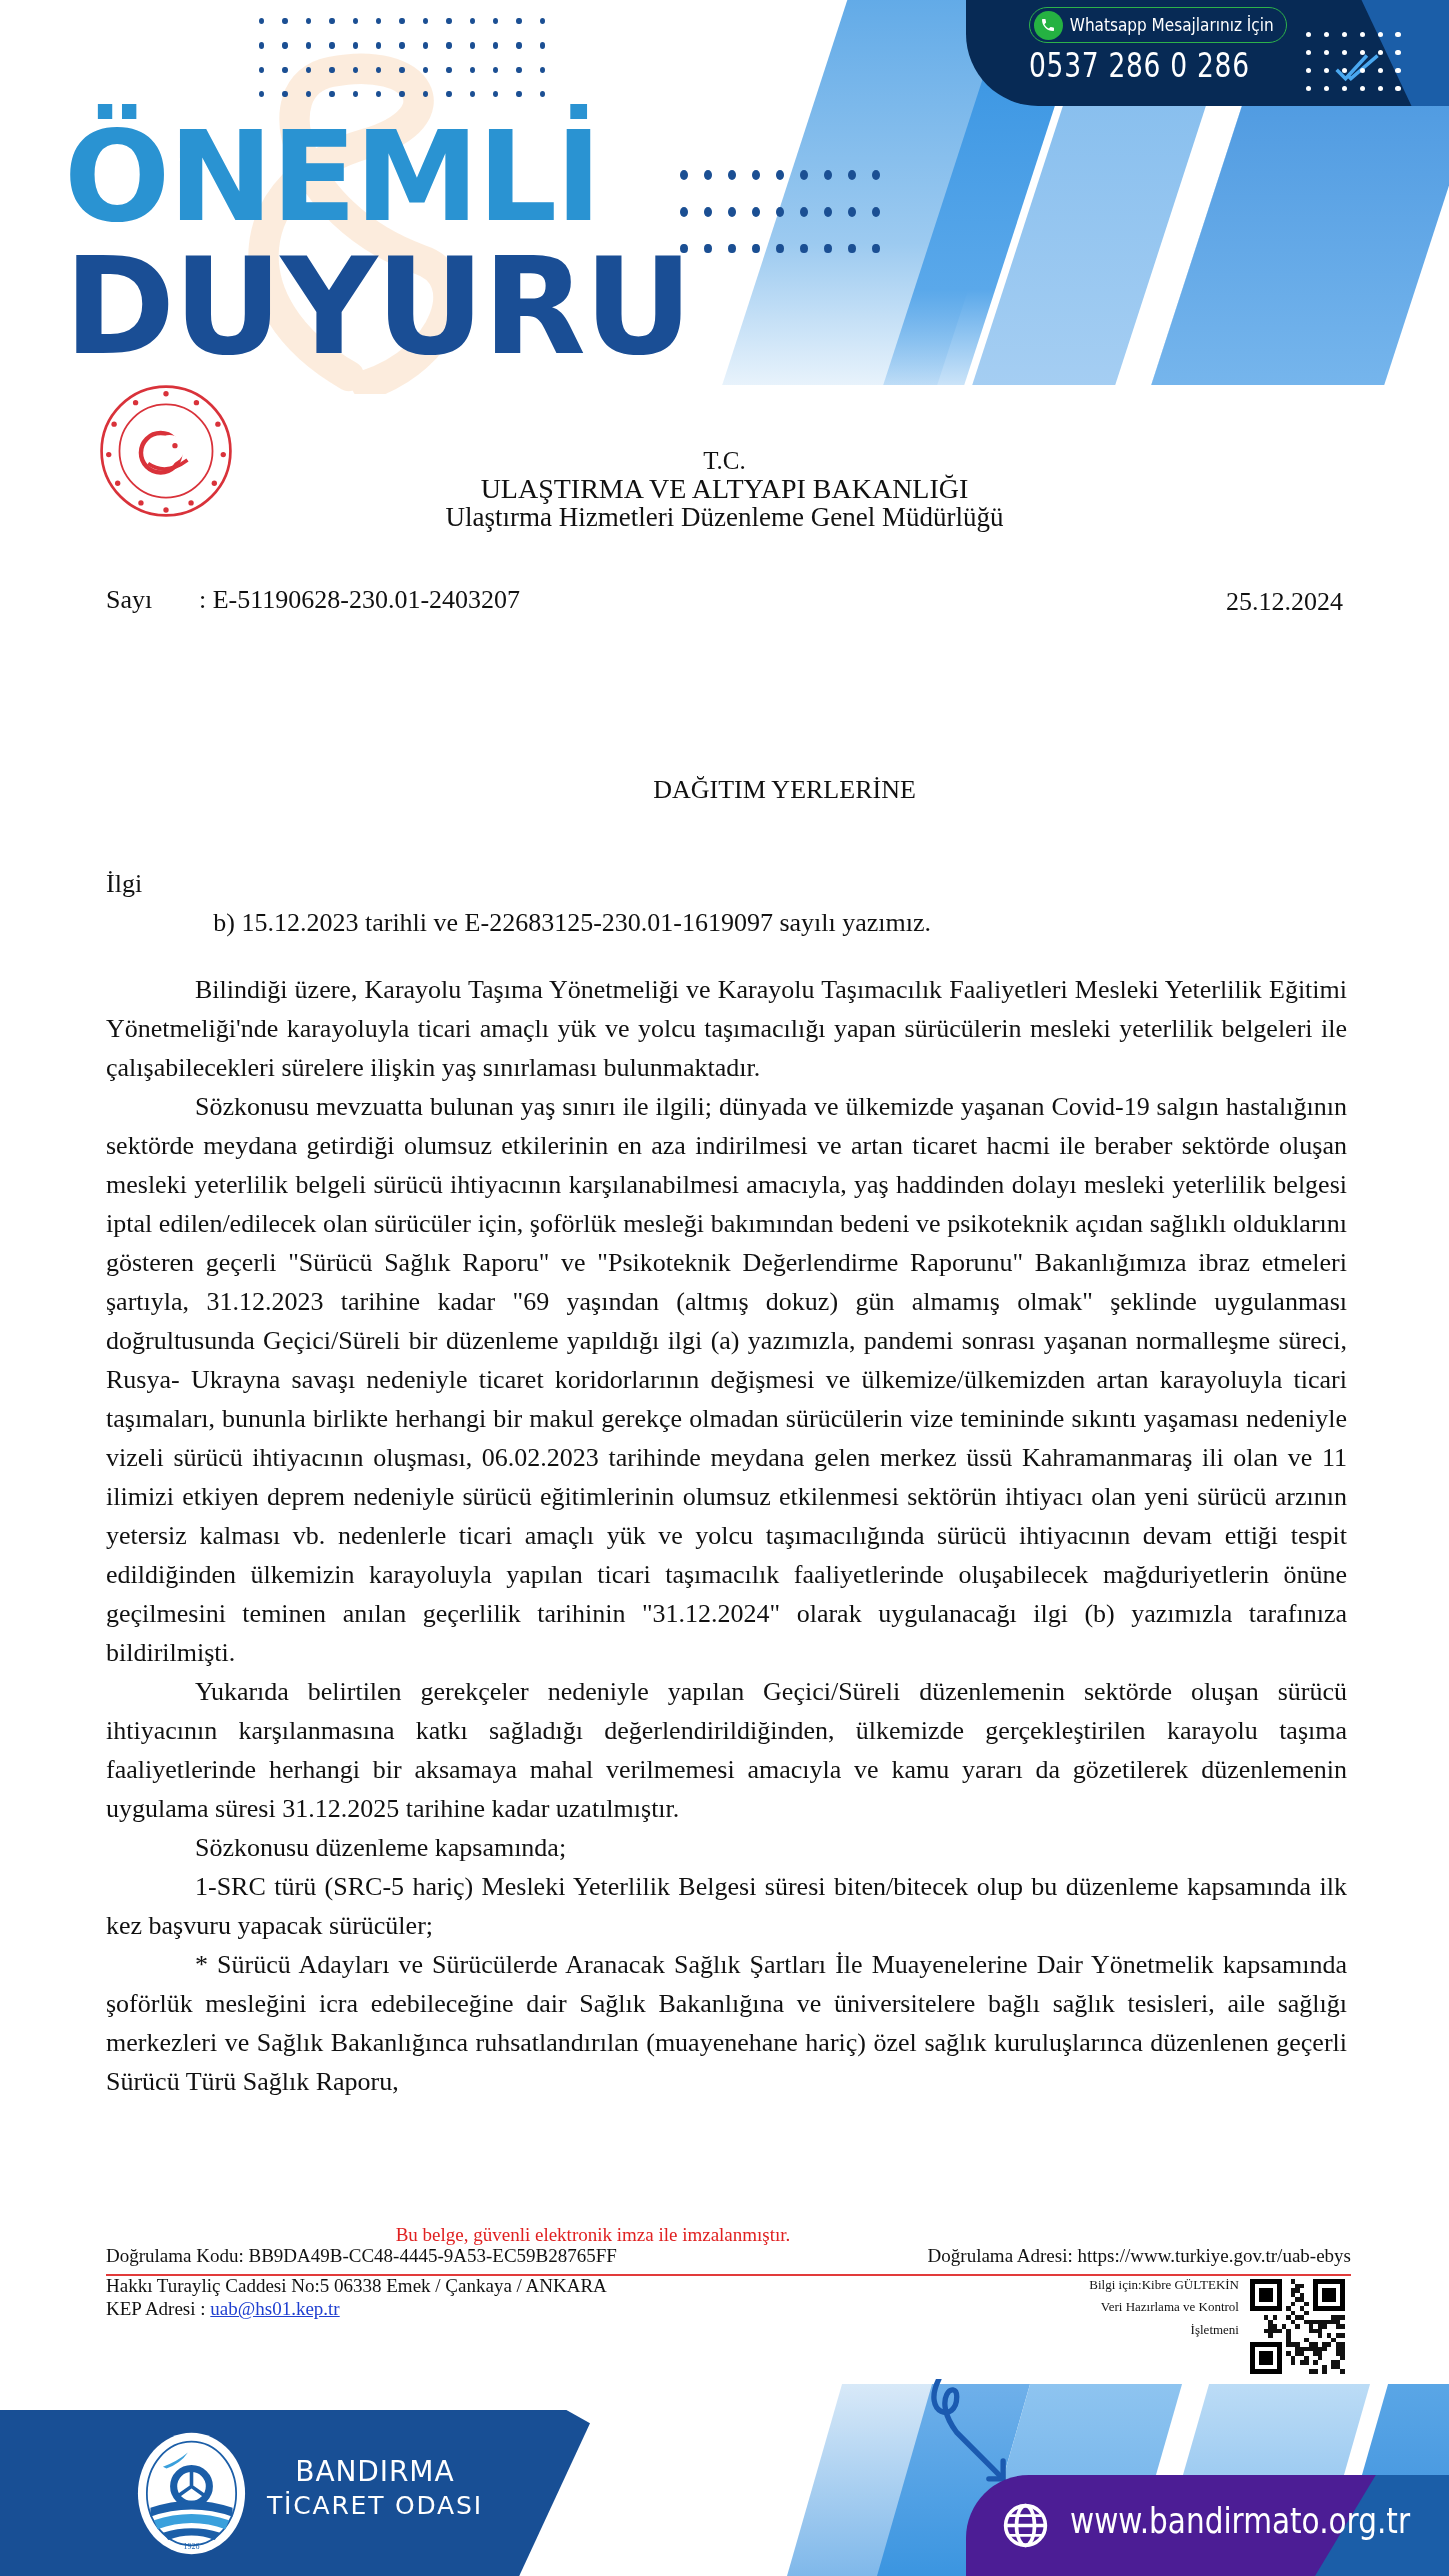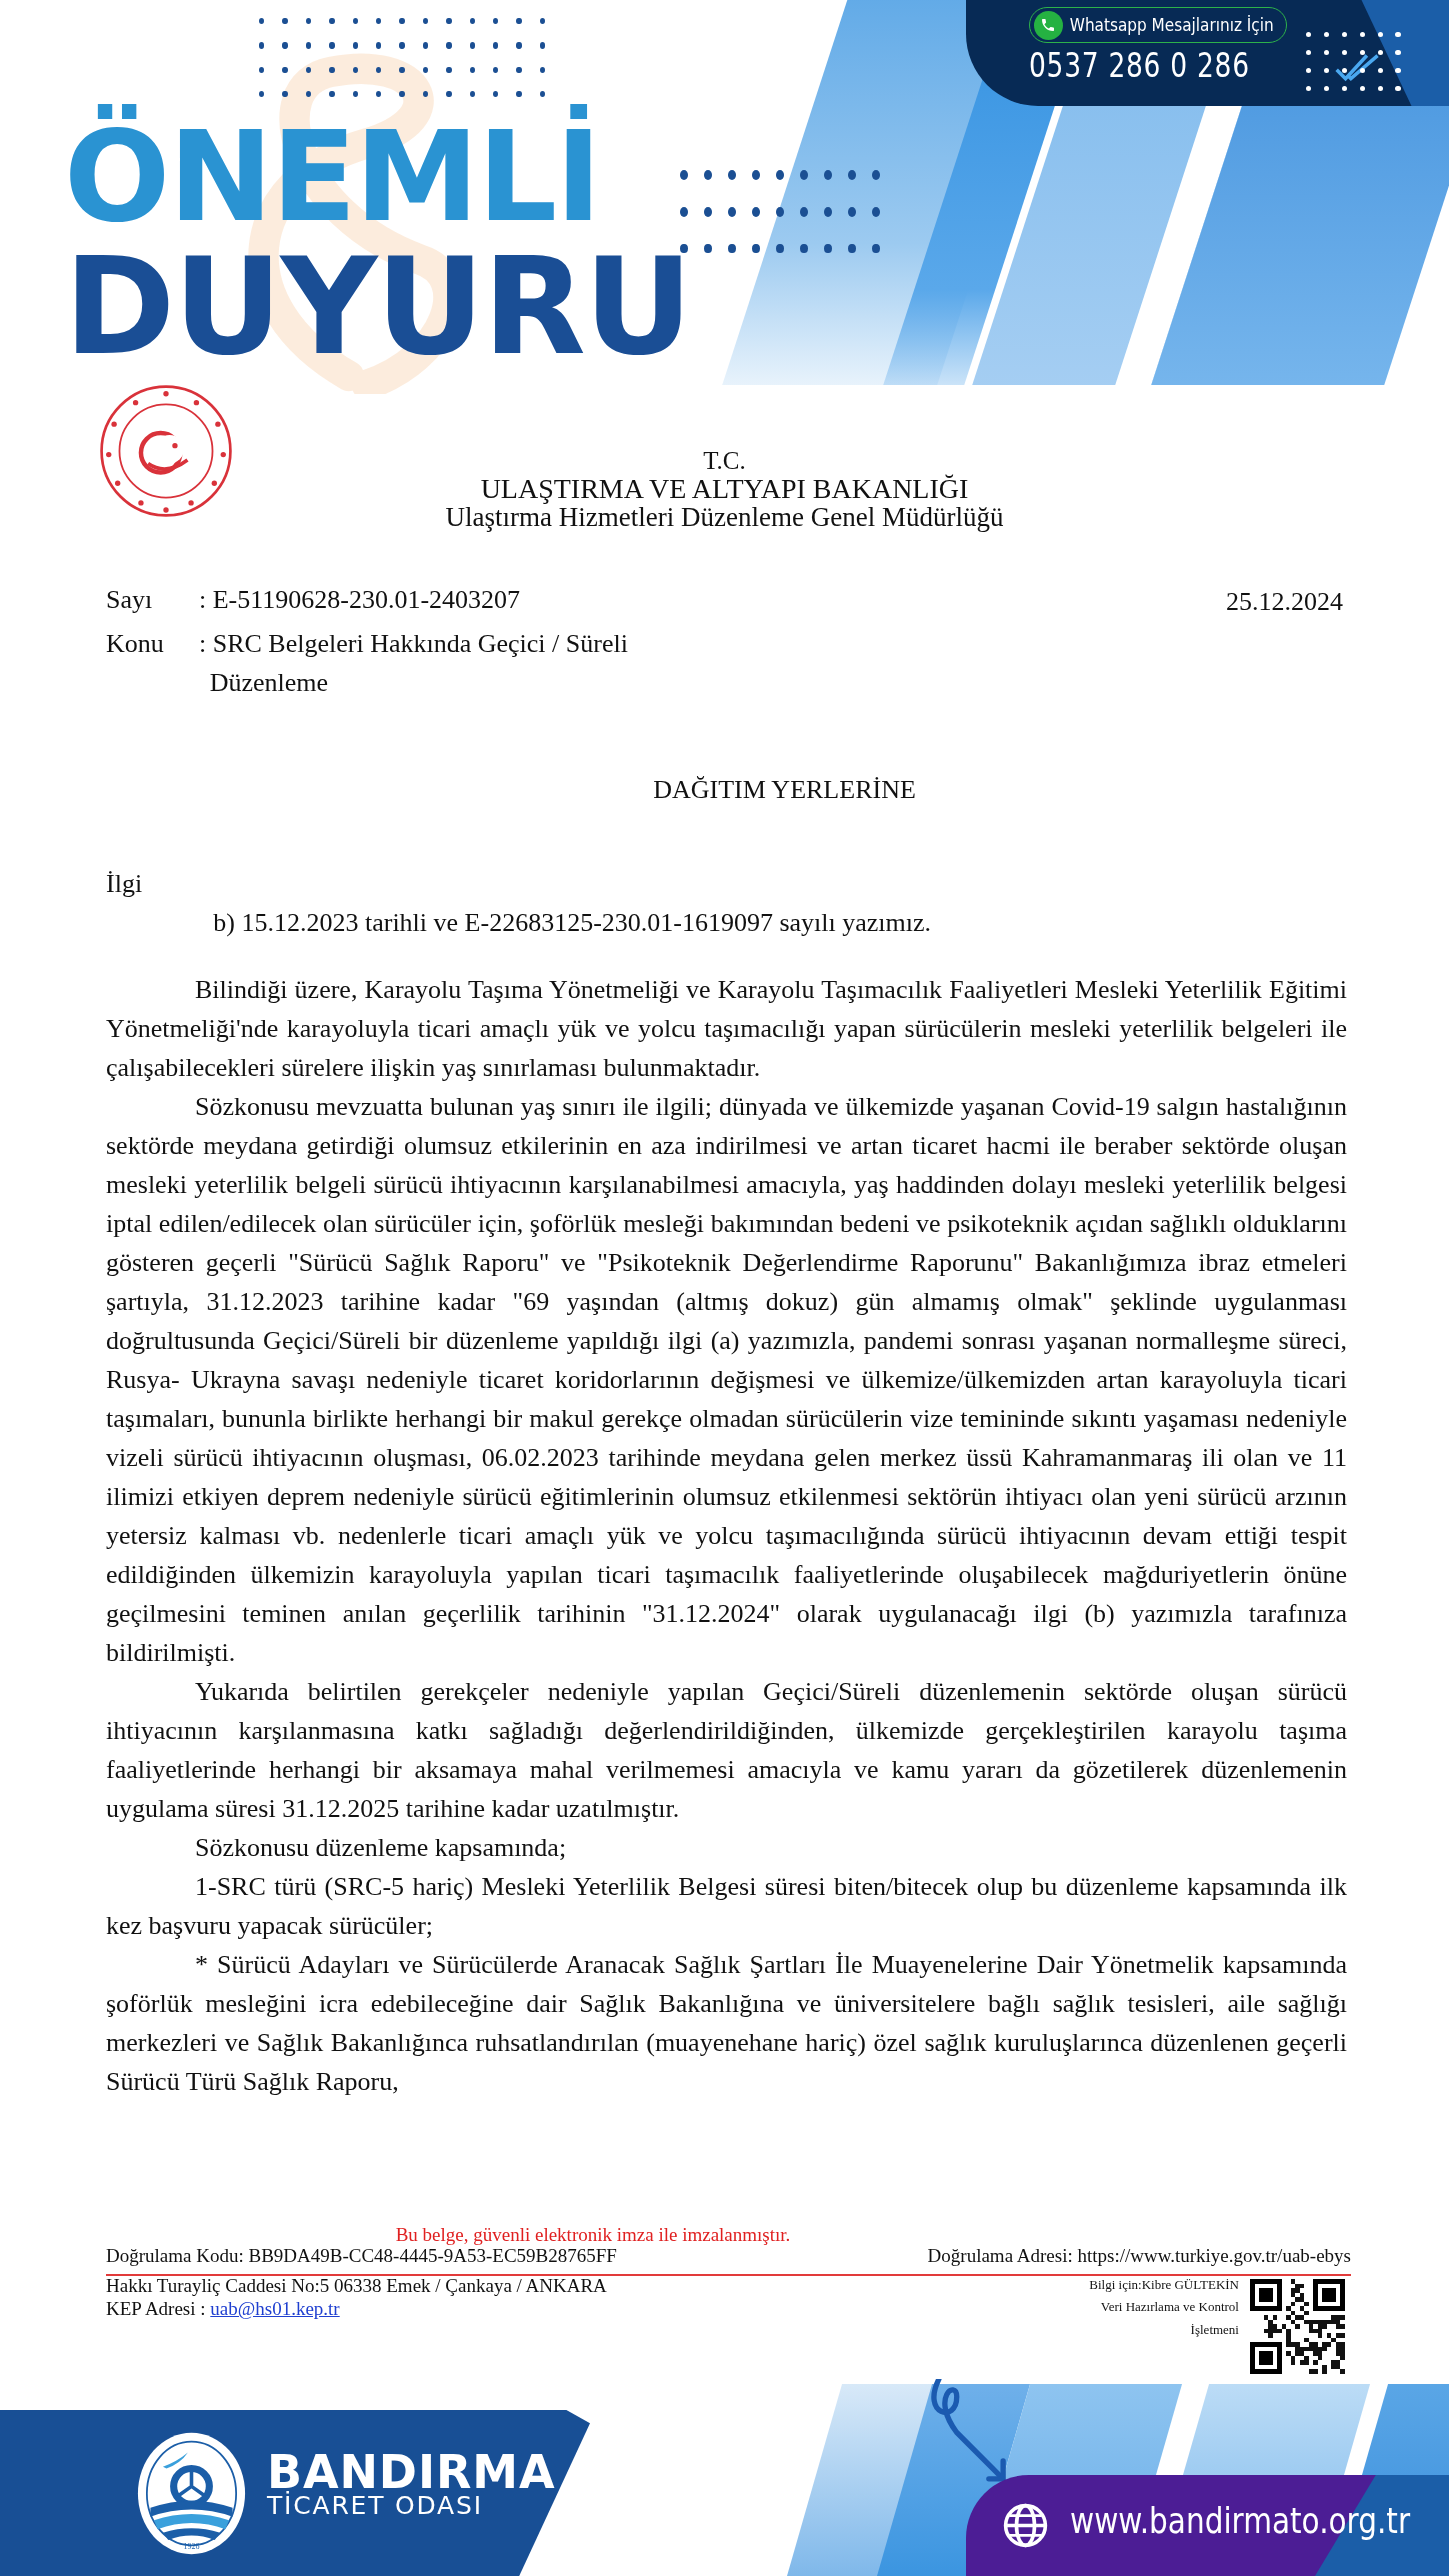--- a/index.html
+++ b/index.html
@@ -70,21 +70,21 @@
   .b-stripe { position: absolute; top: 0; height: 192px; transform: skewX(-16deg); transform-origin: bottom left; }
   .b1 { left: 787px; width: 134px; background: linear-gradient(180deg, #d8e9f8 0%, #7fb8ea 100%); }
   .b2 { left: 877px; width: 98px; background: linear-gradient(180deg, #6fb0ea 0%, #3b95e0 100%); }
   .b3 { left: 975px; width: 152px; background: linear-gradient(180deg, #8ec4f0 0%, #6aaee8 100%); }
   .b4 { left: 1154px; width: 161px; background: linear-gradient(180deg, #bcdcf6 0%, #7db9ec 100%); }
   .b5 { left: 1333px; width: 179px; background: linear-gradient(180deg, #5aa6e6 0%, #3b8fdc 100%); }
 
   .btso-band { position: absolute; left: 0; top: 2410px; width: 590px; height: 166px; background: #184f95; clip-path: polygon(0 0, 96% 0, 100% 8%, 88% 100%, 0 100%); }
   .btso-logo { position: absolute; left: 136px; top: 2431px; width: 111px; height: 125px; }
   .btso-name { position: absolute; left: 267px; top: 2453px; color: #fff; font-family: "DejaVu Sans", sans-serif; }
-  .btso-name .n1 { font-size: 46px; font-weight: 700; letter-spacing: 0.9px; line-height: 38px; }
+  .btso-name .n1 { font-size: 28px; font-weight: 400; letter-spacing: 0.9px; line-height: 38px; text-align: center; }
   .btso-name .n2 { font-size: 25px; letter-spacing: 1.8px; line-height: 30px; }
 
   .arrow { position: absolute; left: 903px; top: 2379px; width: 161px; height: 107px; }
 
   .web-box { position: absolute; left: 966px; top: 2475px; width: 483px; height: 104px; background: #4c1d95; border-top-left-radius: 63px; overflow: hidden; }
   .web-box::after { content: ""; position: absolute; right: -18px; top: 0; width: 152px; height: 101px; background: #1b5ea8; clip-path: polygon(40% 0, 100% 0, 100% 100%, 0 100%); }
   .globe-icon { position: absolute; left: 36px; top: 27px; z-index: 2; }
   .web-url { position: absolute; left: 104px; top: 25px; color: #fff; font-family: "DejaVu Sans", sans-serif; font-size: 36px; transform: scaleX(0.82); transform-origin: left; white-space: nowrap; z-index: 2; }
 </style>
 </head>
@@ -257,27 +257,20 @@
 <div class="org-head">
   <div class="l1">T.C.</div>
   <div class="l2">ULAŞTIRMA VE ALTYAPI BAKANLIĞI</div>
   <div class="l3">Ulaştırma Hizmetleri Düzenleme Genel Müdürlüğü</div>
 </div>
 
 <div class="meta" style="top:580px;">
   <div class="meta-row">
     <span class="meta-key">Sayı</span>
     <span class="meta-val">: E-51190628-230.01-2403207</span>
-  </div>
-  <div class="meta-row" style="margin-top:5.4px;">
-    <span class="meta-key">Konu</span>
-    <span class="meta-val">
-      <span>: SRC Belgeleri Hakkında Geçici / Süreli</span><br>
-      <span style="padding-left:10.7px;">Düzenleme</span>
-    </span>
   </div>
 </div>
 <div class="meta-date">25.12.2024</div>
 
 <div class="dagitim">DAĞITIM YERLERİNE</div>
 
 <div class="ilgi">
   <div class="ilgi-row">
     <span class="ilgi-key">İlgi</span>
   </div>

